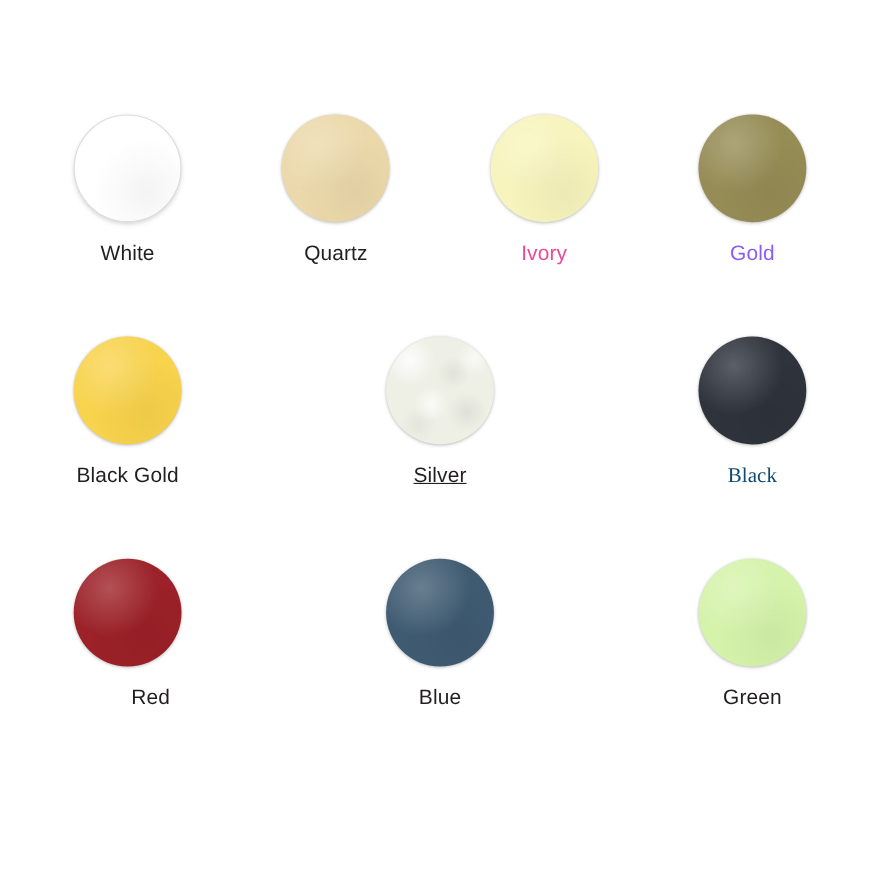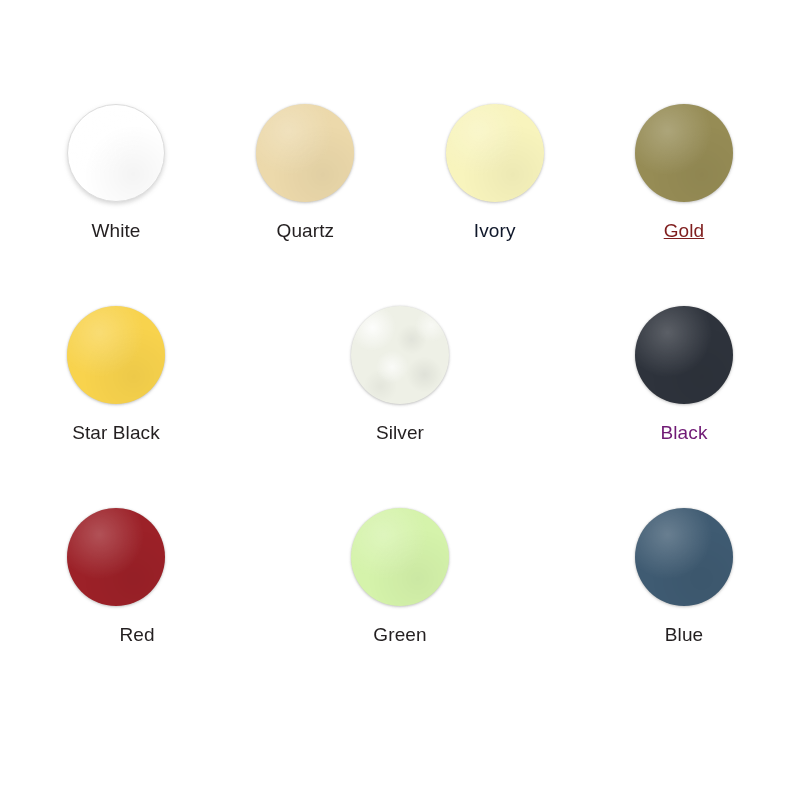--- a/index.html
+++ b/index.html
@@ -96,51 +96,51 @@
     <div class="swatch-cell">
       <div class="swatch-disc is-white" style="background-color: rgb(255, 255, 255);"></div>
       <div class="swatch-label" style="color: rgb(35, 31, 32);">White</div>
     </div>
     <div class="swatch-cell">
       <div class="swatch-disc" style="background-color: rgb(236, 217, 171);"></div>
       <div class="swatch-label" style="color: rgb(35, 31, 32);">Quartz</div>
     </div>
     <div class="swatch-cell">
       <div class="swatch-disc" style="background-color: rgb(248, 244, 189);"></div>
-      <div class="swatch-label" style="color: #0f172a;">Ivory</div>
+      <div class="swatch-label" style="color: #ec4899;">Ivory</div>
     </div>
     <div class="swatch-cell">
       <div class="swatch-disc" style="background-color: rgb(150, 140, 85);"></div>
-      <div class="swatch-label" style="color: #7f1d1d; text-decoration: underline;">Gold</div>
+      <div class="swatch-label" style="color: #8b5cf6;">Gold</div>
     </div>
   </div>
 
   <div class="swatch-row">
     <div class="swatch-cell">
       <div class="swatch-disc" style="background-color: rgb(248, 211, 77);"></div>
-      <div class="swatch-label" style="color: rgb(35, 31, 32);">Star Black</div>
+      <div class="swatch-label" style="color: rgb(35, 31, 32);">Black Gold</div>
     </div>
     <div class="swatch-cell">
       <div class="swatch-disc is-textured" style="background-color: rgb(238, 240, 230);"></div>
-      <div class="swatch-label" style="color: rgb(35, 31, 32);">Silver</div>
+      <div class="swatch-label" style="color: rgb(35, 31, 32); text-decoration: underline;">Silver</div>
     </div>
     <div class="swatch-cell">
       <div class="swatch-disc" style="background-color: rgb(46, 51, 60);"></div>
-      <div class="swatch-label" style="color: #701a75;">Black</div>
+      <div class="swatch-label" style="color: #0c4a6e; font-family: Liberation Serif, serif;">Black</div>
     </div>
   </div>
 
   <div class="swatch-row">
     <div class="swatch-cell">
       <div class="swatch-disc" style="background-color: rgb(156, 33, 40);"></div>
       <div class="swatch-label" style="color: rgb(35, 31, 32); margin-left: 42px;">Red</div>
     </div>
     <div class="swatch-cell">
+      <div class="swatch-disc" style="background-color: rgb(63, 91, 114);"></div>
+      <div class="swatch-label" style="color: rgb(35, 31, 32);">Blue</div>
+    </div>
+    <div class="swatch-cell">
       <div class="swatch-disc" style="background-color: rgb(213, 243, 171);"></div>
       <div class="swatch-label" style="color: rgb(35, 31, 32);">Green</div>
-    </div>
-    <div class="swatch-cell">
-      <div class="swatch-disc" style="background-color: rgb(63, 91, 114);"></div>
-      <div class="swatch-label" style="color: rgb(35, 31, 32);">Blue</div>
     </div>
   </div>
 
 </div>
 
 </body></html>

